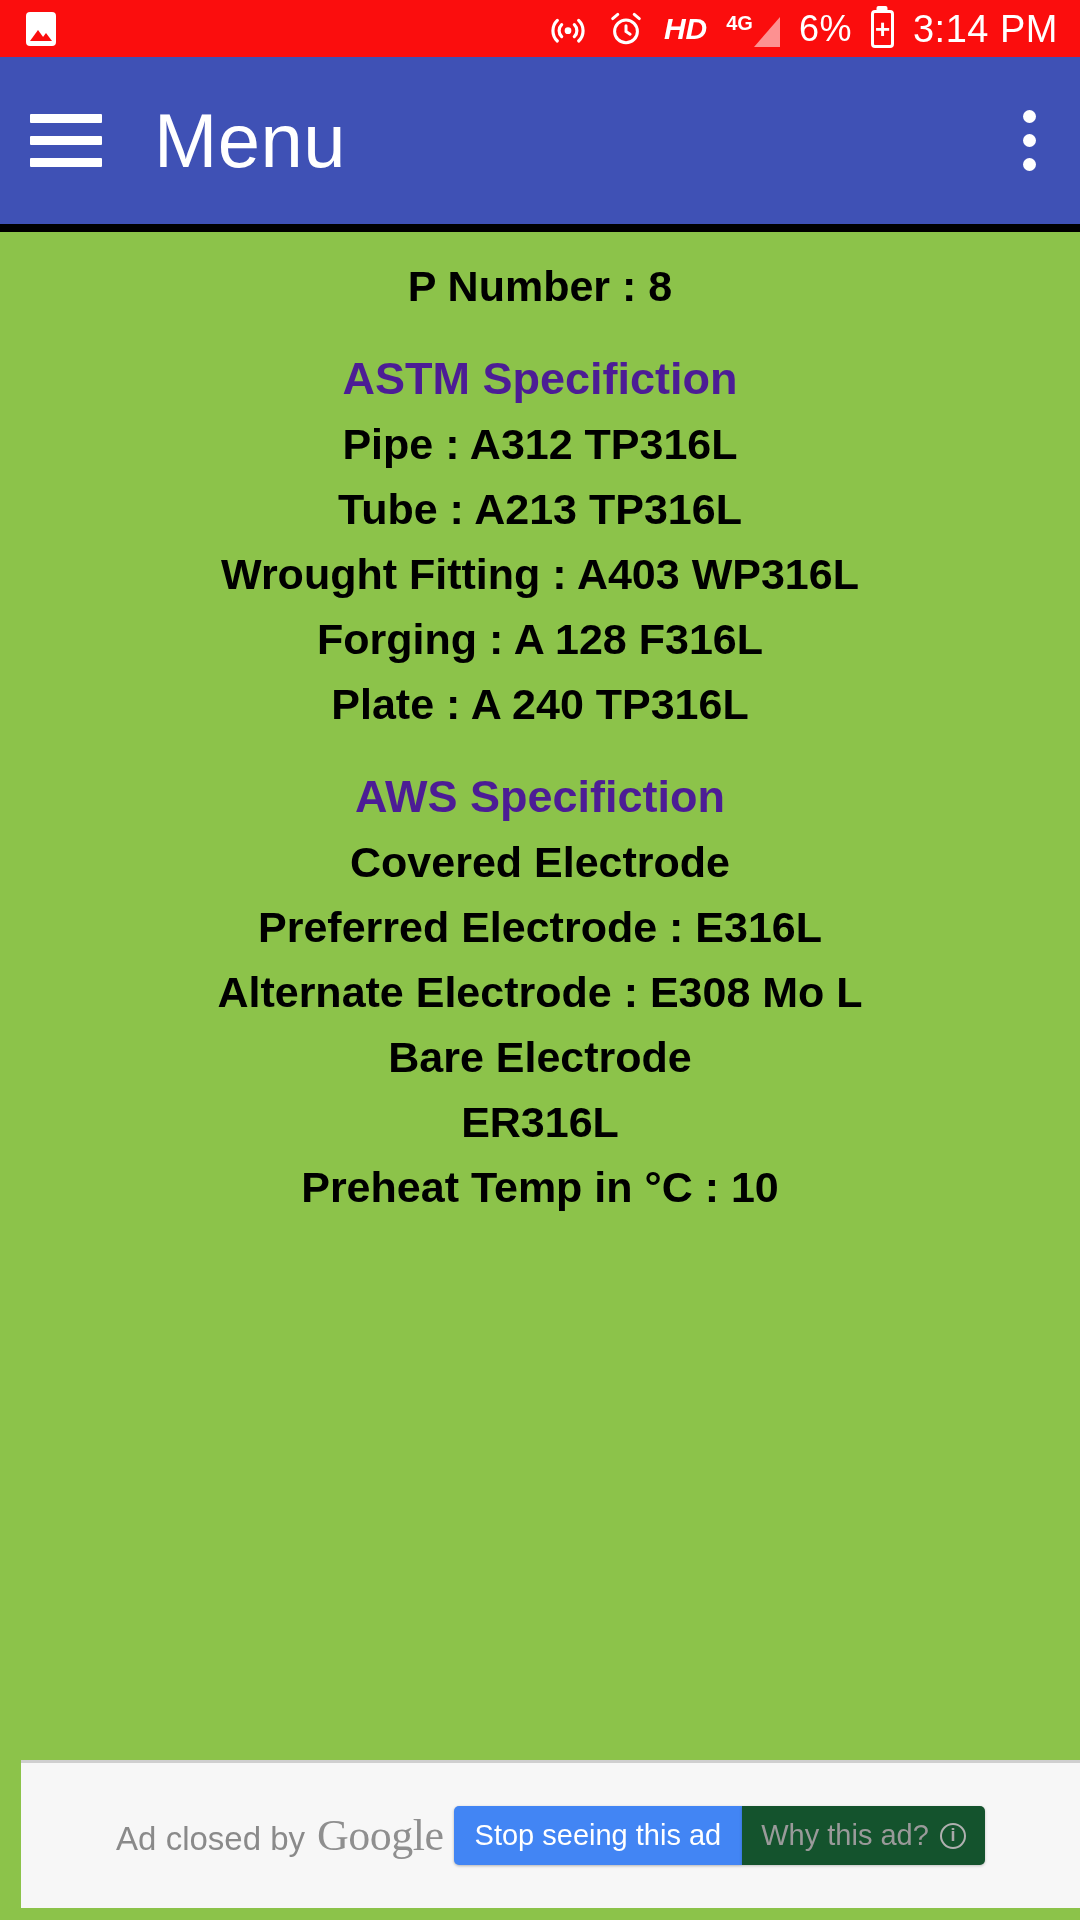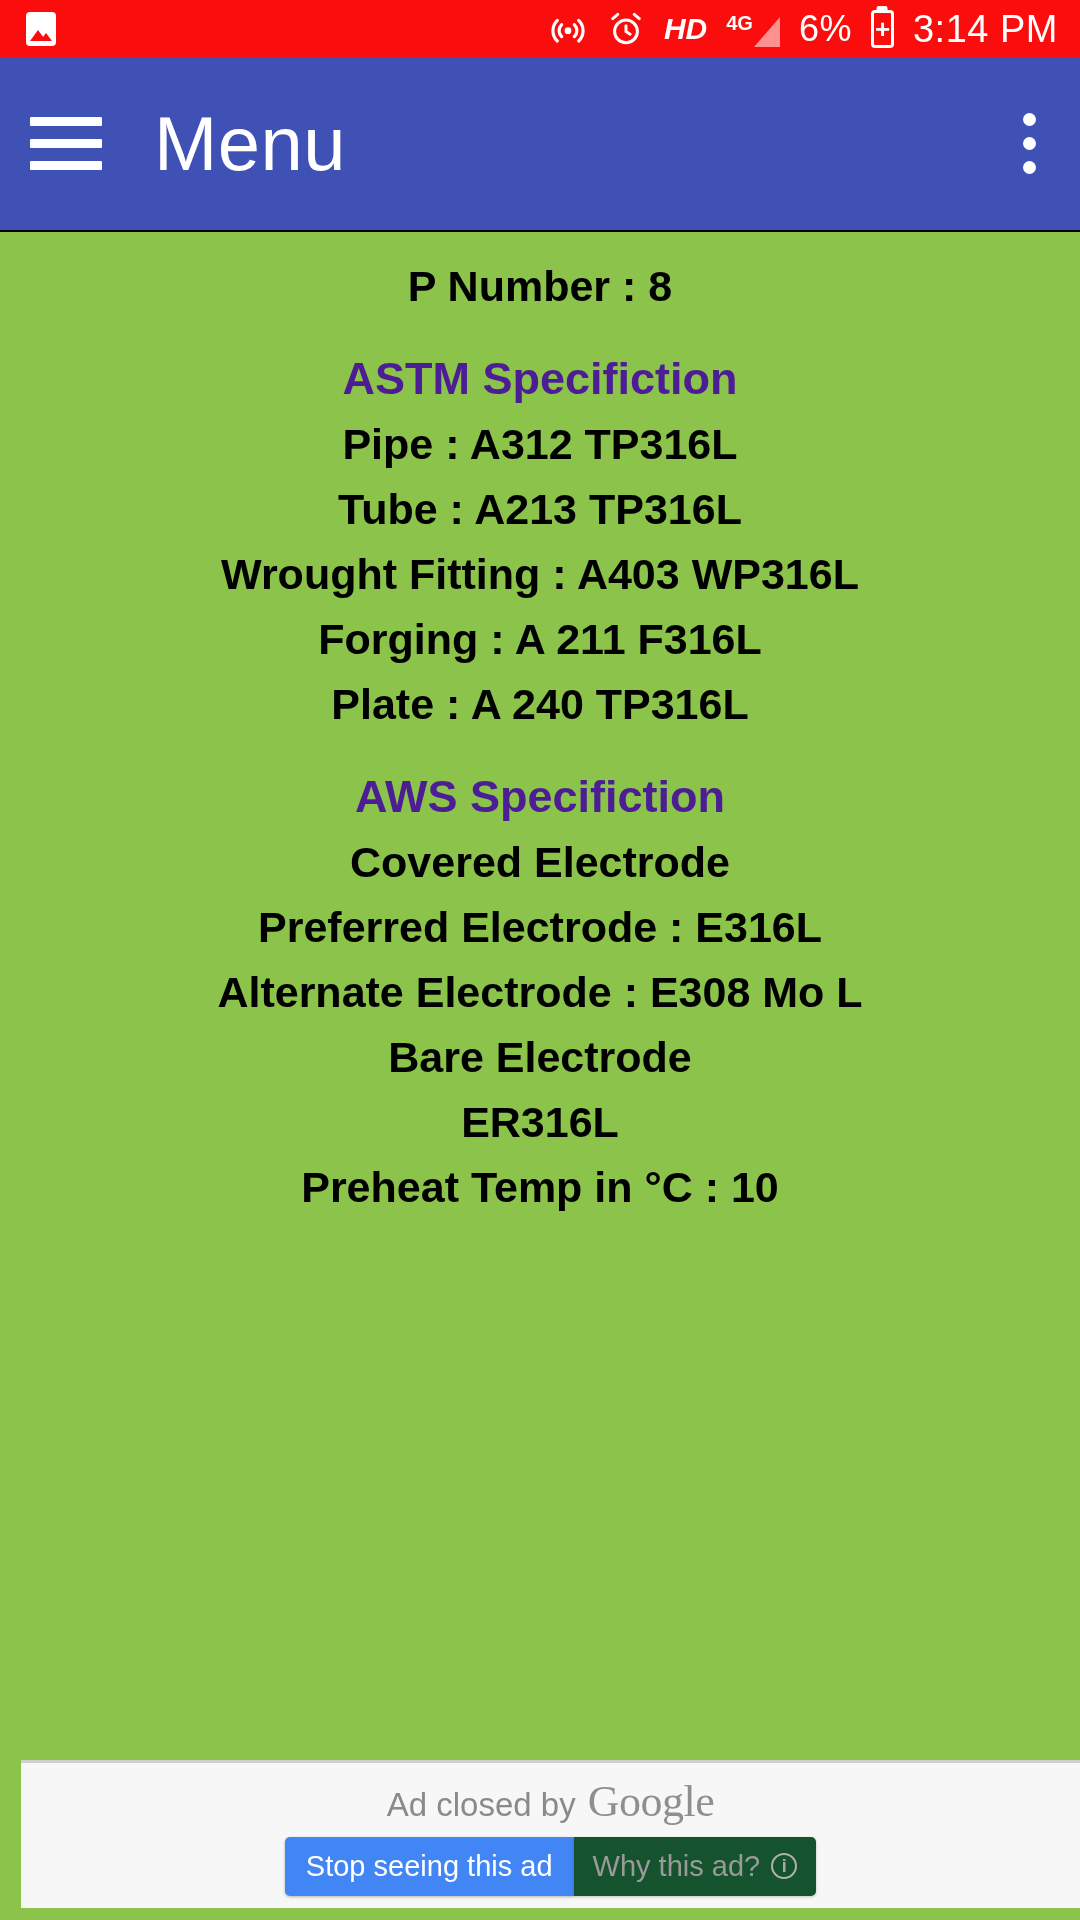--- a/index.html
+++ b/index.html
@@ -52,21 +52,21 @@
     content:""; position:absolute; top:-7px; left:50%; transform:translateX(-50%);
     width:11px; height:5px; background:#ffffff; border-radius:2px 2px 0 0;
   }
   .bat-plus { color:#ffffff; font-size:26px; font-weight:700; line-height:1; }
   .icon-svg { display:block; }
 
   
   .appbar {
     height:175px; flex:0 0 175px; background:#3F51B5;
     display:flex; align-items:center; padding:0 36px 0 30px;
-    border-bottom:2px solid #000000;
+    border-bottom:8px solid #000000;
   }
   .hamburger { width:72px; display:flex; flex-direction:column; gap:13px; cursor:pointer; }
   .hamburger span { display:block; height:9px; background:#ffffff; border-radius:1px; }
   .appbar-title {
     color:#ffffff; font-size:76px; font-weight:400;
     margin-left:52px; line-height:1; letter-spacing:0.5px;
   }
   .overflow { margin-left:auto; display:flex; flex-direction:column; gap:11px; cursor:pointer; padding:8px; }
   .overflow i { display:block; width:13px; height:13px; background:#ffffff; border-radius:50%; }
 
@@ -77,21 +77,21 @@
   }
   .line {
     font-size:43px; font-weight:700; color:#000000;
     line-height:1.0; padding:11px 0; white-space:nowrap;
   }
   .line.heading { color:#4c1d95; font-size:45px;margin-top:26px; }
 
   
   .adbar {
     flex:0 0 148px; background:#F7F7F7;
-    display:flex; flex-direction:column; align-items:center;
+    display:flex; flex-direction:row; align-items:center;
     justify-content:center; gap:10px;
     border-top:3px solid #cfcfcf;
     margin-left:21px;
   }
   .ad-closed { font-size:33px; color:#8a8a8a; display:flex; align-items:baseline; gap:12px; font-weight:400; }
   .g-logo { font-size:44px; color:#8f8f8f; letter-spacing:-0.5px; font-family:"Liberation Serif", serif; font-weight:400; }
   .ad-buttons { display:flex; align-items:stretch; }
   .btn-stop {
     background:#4285F4; color:#ffffff; font-size:29px;
     padding:13px 21px; border:none; border-radius:5px 0 0 5px;
@@ -165,21 +165,21 @@
       <i></i>
     </div>
   </div>
 
   <div class="content">
     <div class="line">P Number : 8</div>
     <div class="line heading">ASTM Specifiction</div>
     <div class="line">Pipe : A312 TP316L</div>
     <div class="line">Tube : A213 TP316L</div>
     <div class="line">Wrought Fitting : A403 WP316L</div>
-    <div class="line">Forging : A 211 F316L</div>
+    <div class="line">Forging : A 128 F316L</div>
     <div class="line">Plate : A 240 TP316L</div>
     <div class="line heading">AWS Specifiction</div>
     <div class="line">Covered Electrode</div>
     <div class="line">Preferred Electrode : E316L</div>
     <div class="line">Alternate Electrode : E308 Mo L</div>
     <div class="line">Bare Electrode</div>
     <div class="line">ER316L</div>
     <div class="line">Preheat Temp in °C : 10</div>
   </div>
 

